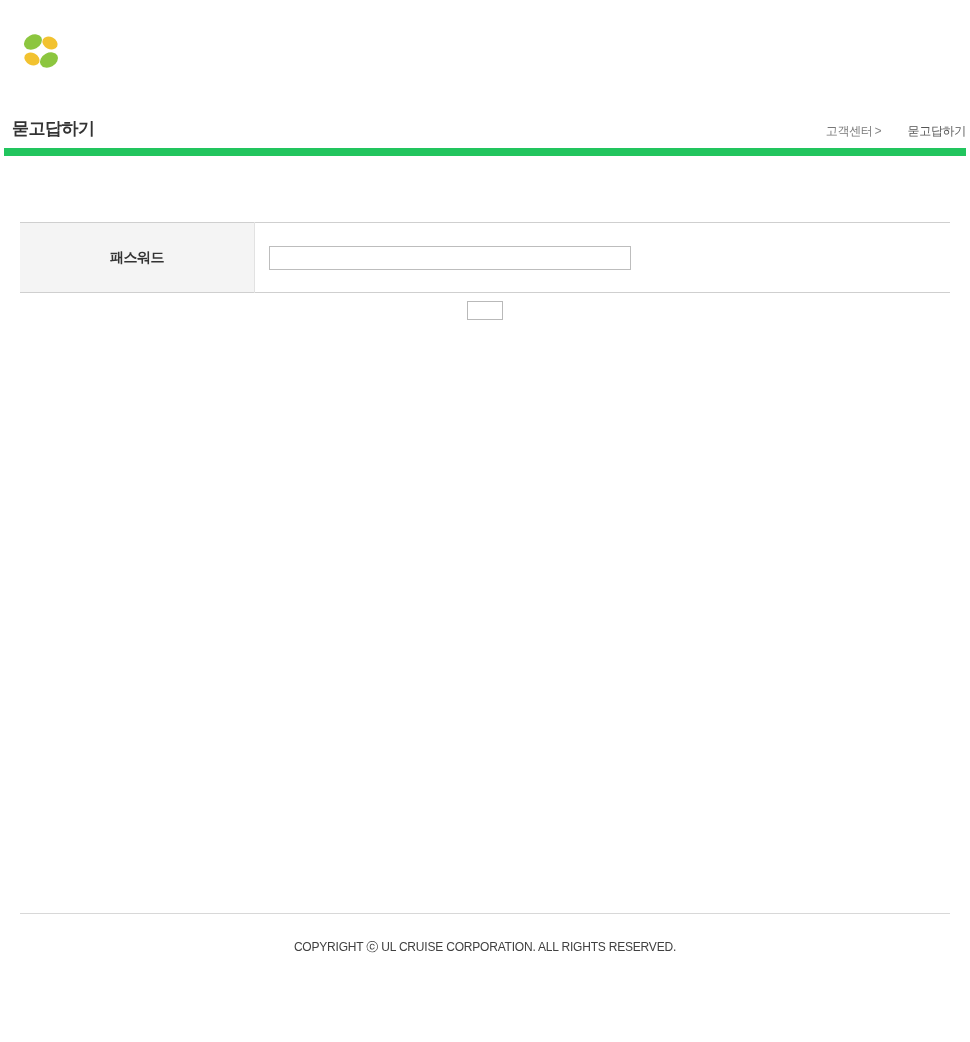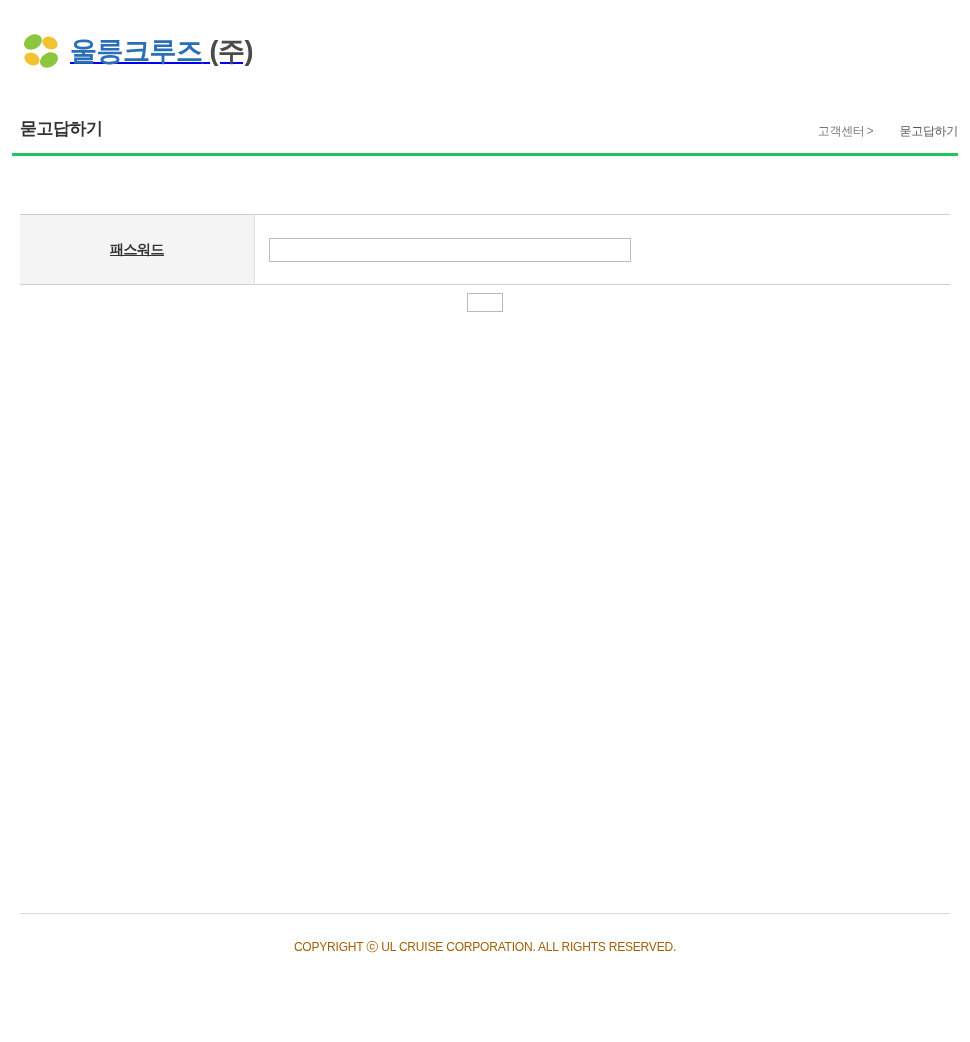--- a/index.html
+++ b/index.html
@@ -43,22 +43,22 @@
     line-height: 1;
     white-space: nowrap;
   }
   .logo-text .blue { color: #2a6fb5; }
   .logo-text .grey { color: #4a4a4a; }
 
   
   .title-bar {
     position: relative;
     height: 52px;
-    margin: 0 12px;
-    border-bottom: 3px solid #22c55e;
+    margin: 0 4px;
+    border-bottom: 8px solid #22c55e;
     box-sizing: border-box;
   }
   .page-title {
     position: absolute;
     left: 8px;
     top: 13px;
     font-size: 17px;
     font-weight: bold;
     color: #333333;
     letter-spacing: -0.5px;
@@ -77,23 +77,22 @@
     margin: 0 2px 0 2px;
     color: #888888;
   }
   .breadcrumb .crumb-current {
     color: #555555;
     margin-left: 24px;
   }
 
   
   .content {
-    margin: 8px 20px;
+    margin: 16px 20px;
     padding-top: 50px;
-    text-decoration: underline;
   }
   .pw-table {
     width: 100%;
     border-collapse: collapse;
     border-top: 1px solid #cfcfcf;
     border-bottom: 1px solid #cfcfcf;
     table-layout: fixed;
   }
   .pw-table th {
     width: 232px;
@@ -145,41 +144,38 @@
     position: absolute;
     left: 20px;
     right: 20px;
     top: 913px;
     border-top: 1px solid #d8d8d8;
     text-align: center;
   }
   .copyright {
     margin-top: 25px;
     font-size: 12px;
-    color: #a16207;
+    color: #404040;
     letter-spacing: -0.2px;
   }
 </style>
 </head>
 <body>
 
 <div class="site-header">
   <a class="logo-wrap" href="#">
     <span class="logo-mark">
       <svg width="42" height="42" viewBox="0 0 42 42" aria-hidden="true">
         <ellipse cx="13" cy="12" rx="9.5" ry="7" fill="#8cc63f" transform="rotate(-28 13 12)"></ellipse>
         <ellipse cx="30" cy="13" rx="8" ry="6" fill="#f2c230" transform="rotate(26 30 13)"></ellipse>
         <ellipse cx="12" cy="29" rx="8" ry="6" fill="#f2c230" transform="rotate(26 12 29)"></ellipse>
         <ellipse cx="29" cy="30" rx="9.5" ry="7" fill="#8cc63f" transform="rotate(-28 29 30)"></ellipse>
         <circle cx="21" cy="21" r="3.2" fill="#ffffff"></circle>
       </svg>
     </span>
-    <span class="logo-text">
-      <span class="blue">울릉크루즈</span><span class="grey"> (주)</span>
-    </span>
   </a>
 </div>
 
 <div class="title-bar">
   <div class="page-title">묻고답하기</div>
   <div class="breadcrumb">
     <span>고객센터</span><span class="crumb-sep">&gt;</span><span class="crumb-current">묻고답하기</span>
   </div>
 </div>
 

